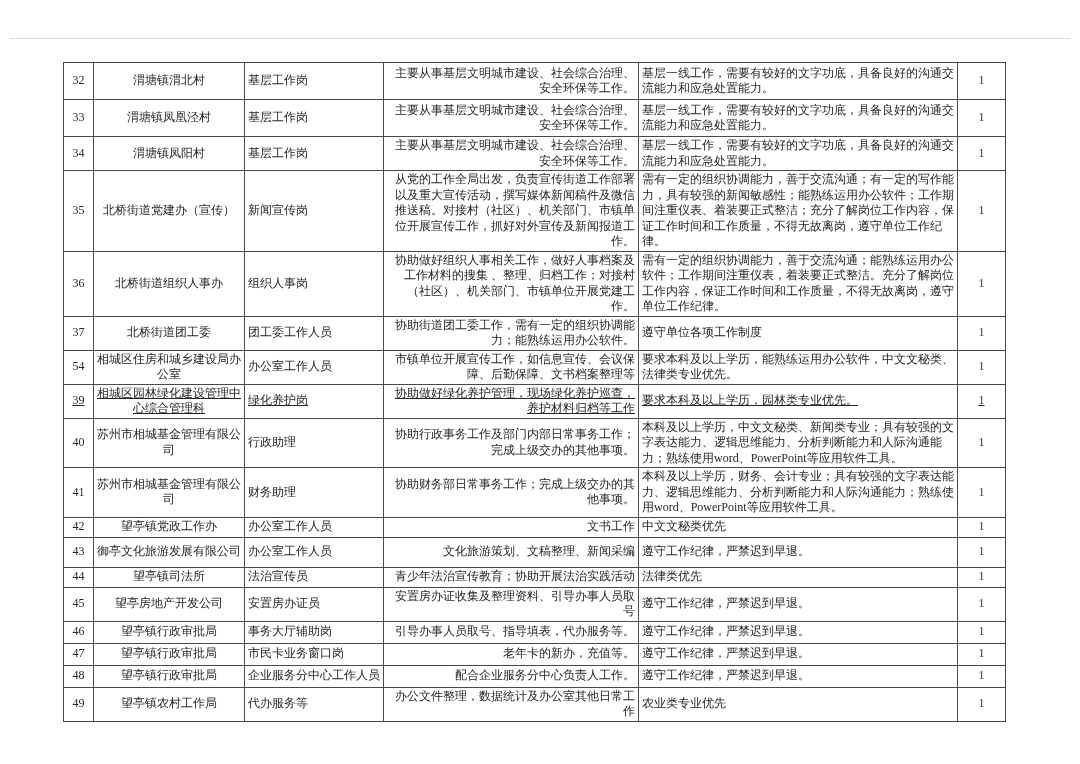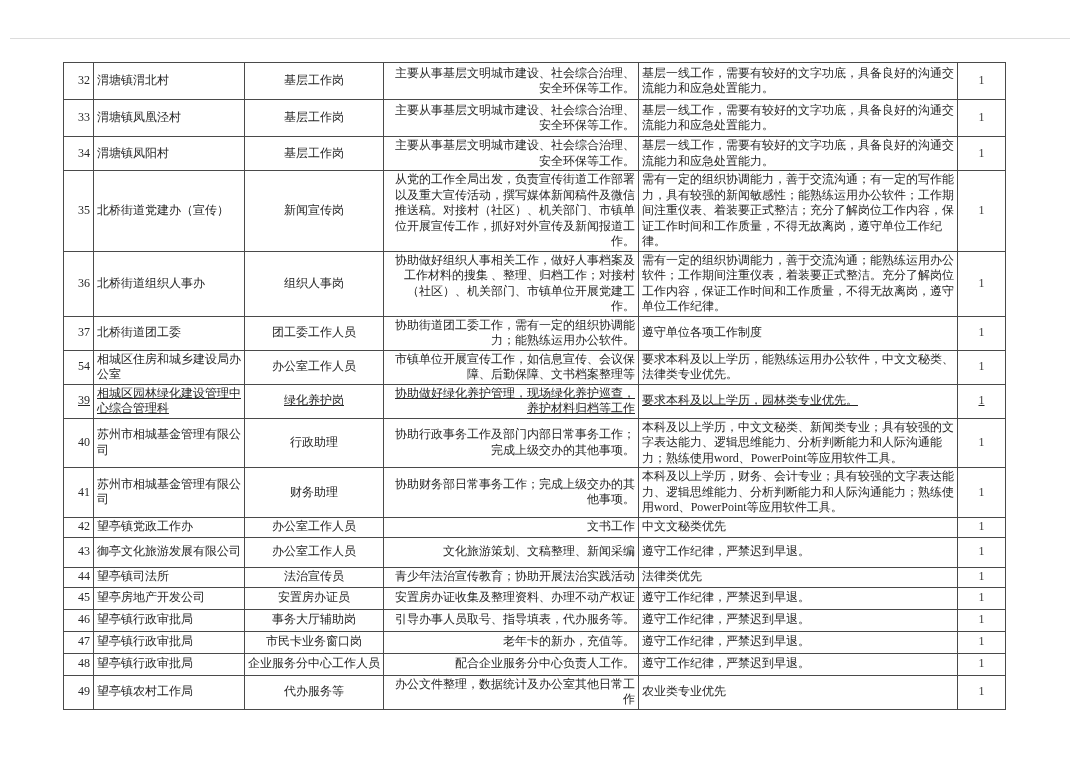--- a/index.html
+++ b/index.html
@@ -36,23 +36,23 @@
     line-height: 15.5px;
     color: #262626;
   }
   table.job-table td {
     border: 1px solid #4a4a4a;
     vertical-align: middle;
     padding: 1px 3px;
     word-break: break-all;
     overflow: hidden;
   }
-  td.c-no    { text-align: right; }
-  td.c-unit  { padding: 1px 6px; }
-  td.c-pos   { text-align: center; white-space: nowrap; }
+  td.c-no    { text-align: center; }
+  td.c-unit  { text-align: center; padding: 1px 6px; }
+  td.c-pos   { text-align: left; white-space: nowrap; }
   td.c-duty  { text-align: right; padding: 1px 4px; }
   td.c-req   { text-align: left; padding: 1px 4px; }
   td.c-count { text-align: center; color: #3a3a3a; }
 </style>
 </head>
 <body>
 
 <div class="page">
   <div class="top-line"></div>
   <table class="job-table">
@@ -166,21 +166,21 @@
     <td class="c-unit">望亭镇司法所</td>
     <td class="c-pos">法治宣传员</td>
     <td class="c-duty">青少年法治宣传教育；协助开展法治实践活动</td>
     <td class="c-req">法律类优先</td>
     <td class="c-count">1</td>
   </tr>
         <tr style="height: 22px; margin-top: 20px;">
     <td class="c-no">45</td>
     <td class="c-unit">望亭房地产开发公司</td>
     <td class="c-pos">安置房办证员</td>
-    <td class="c-duty">安置房办证收集及整理资料、办理不动产权证</td>
+    <td class="c-duty">安置房办证收集及整理资料、引导办事人员取号</td>
     <td class="c-req">遵守工作纪律，严禁迟到早退。</td>
     <td class="c-count">1</td>
   </tr>
         <tr style="height: 22px;">
     <td class="c-no">46</td>
     <td class="c-unit">望亭镇行政审批局</td>
     <td class="c-pos">事务大厅辅助岗</td>
     <td class="c-duty">引导办事人员取号、指导填表，代办服务等。</td>
     <td class="c-req">遵守工作纪律，严禁迟到早退。</td>
     <td class="c-count">1</td>

